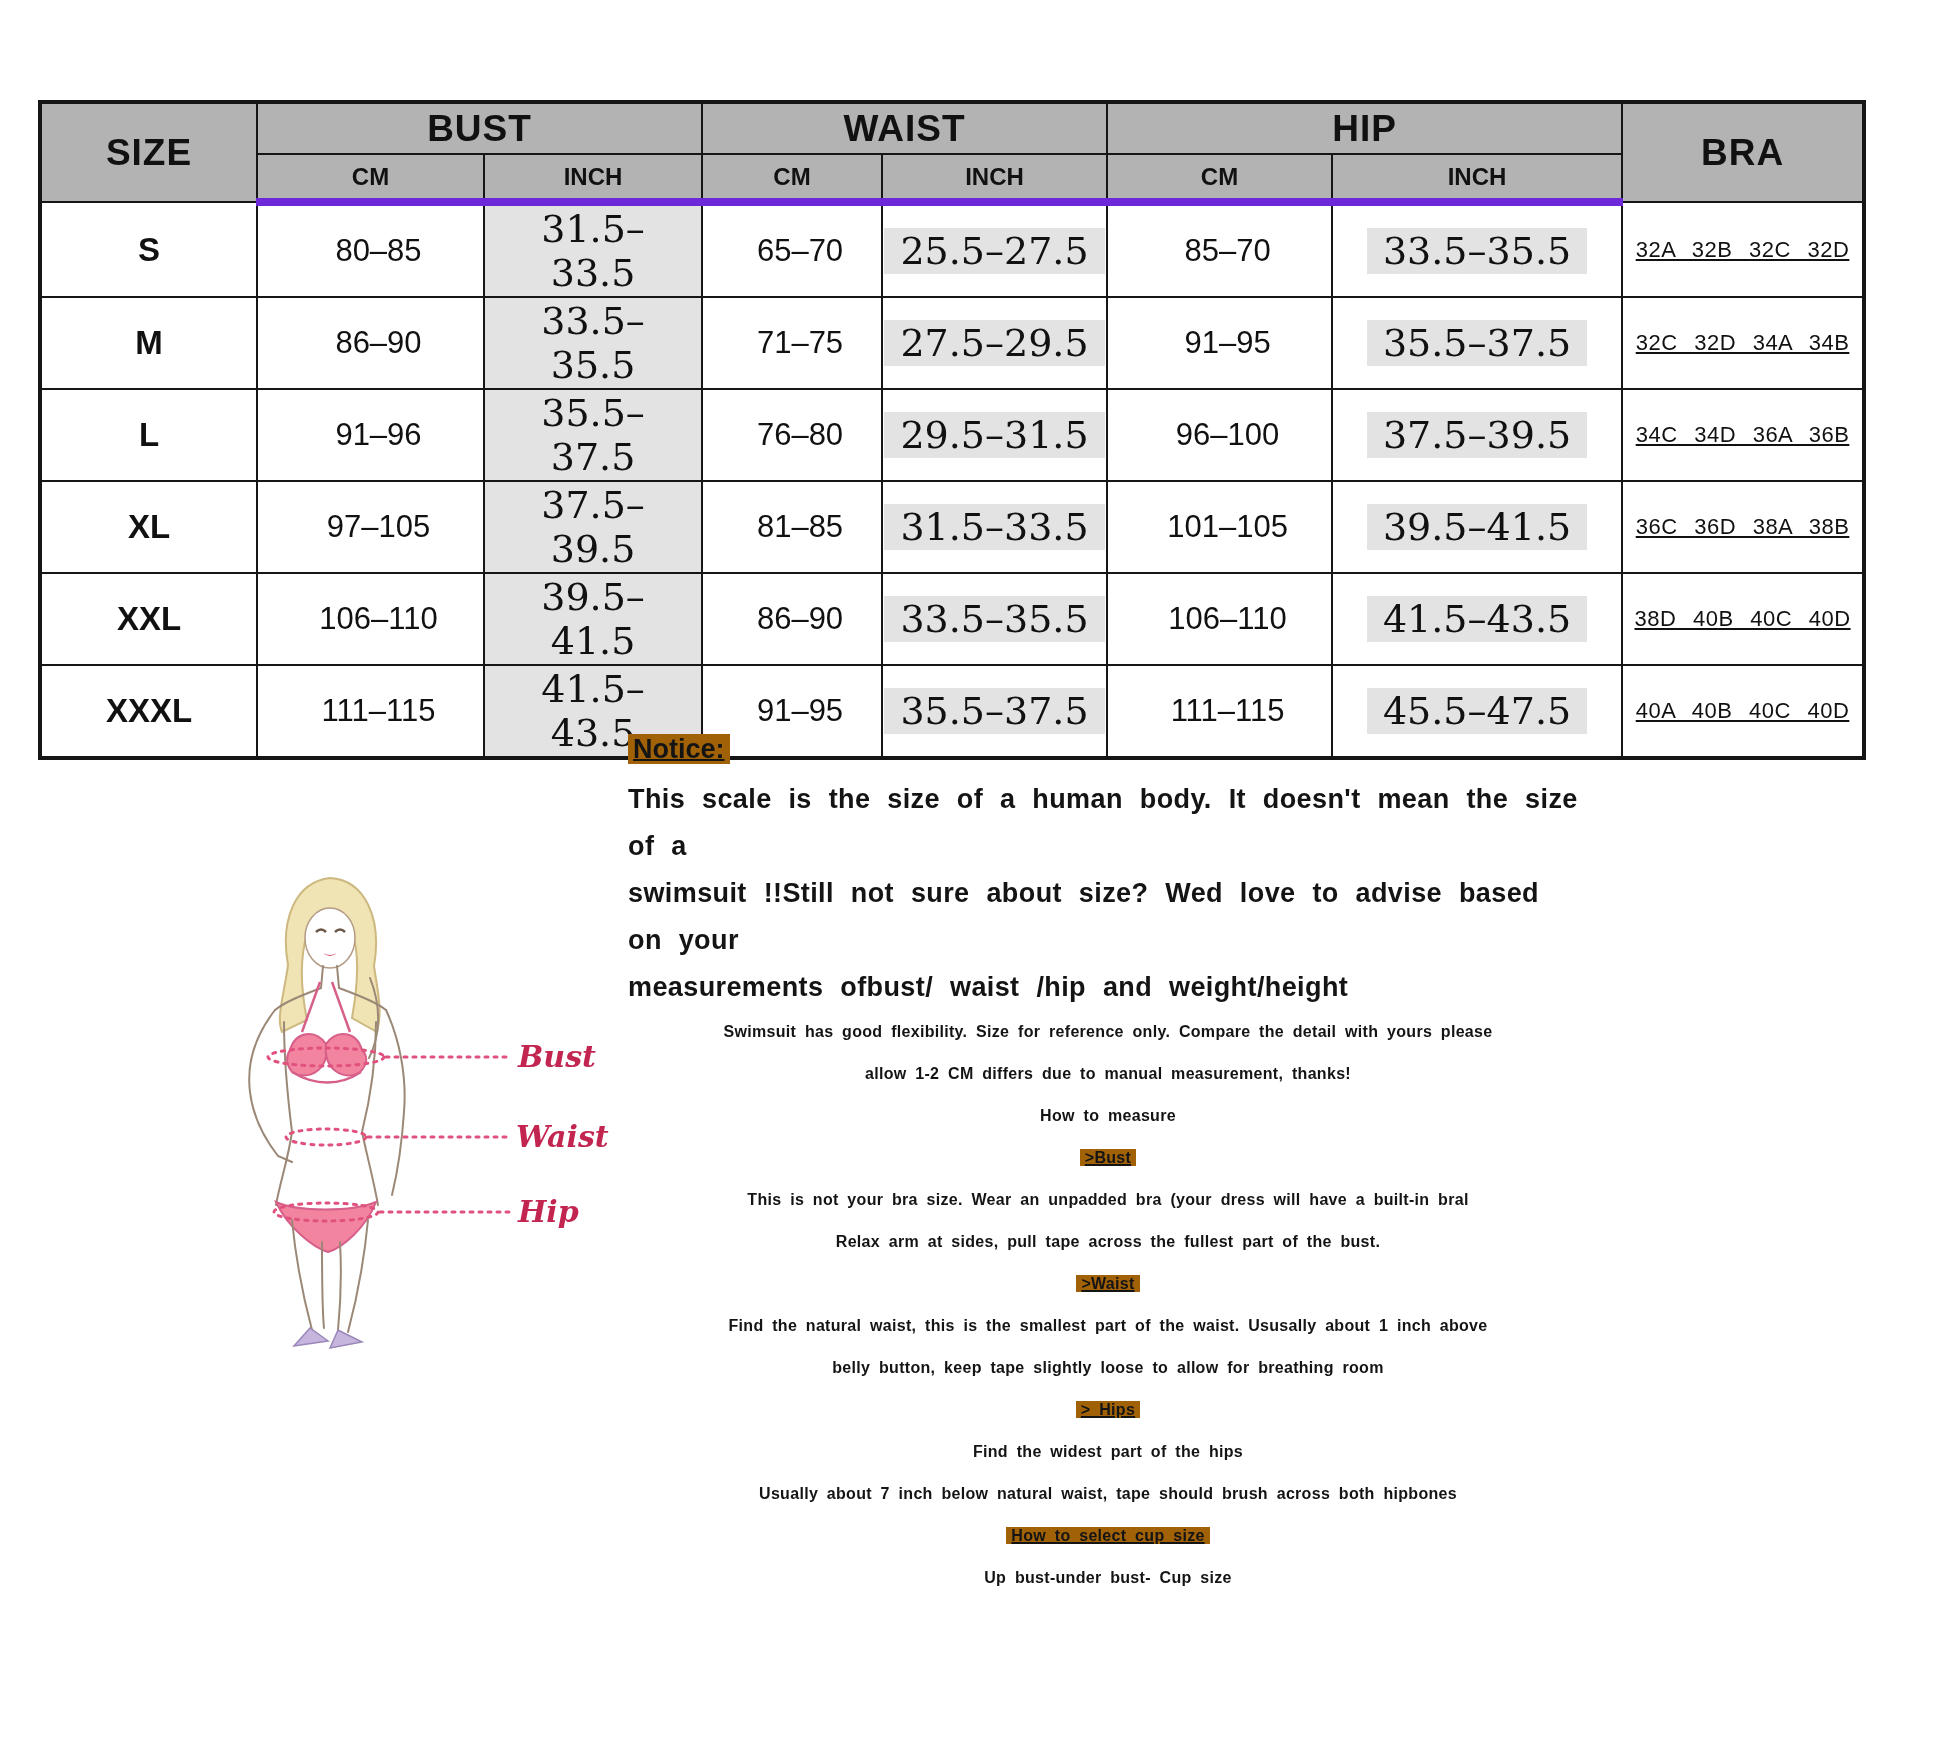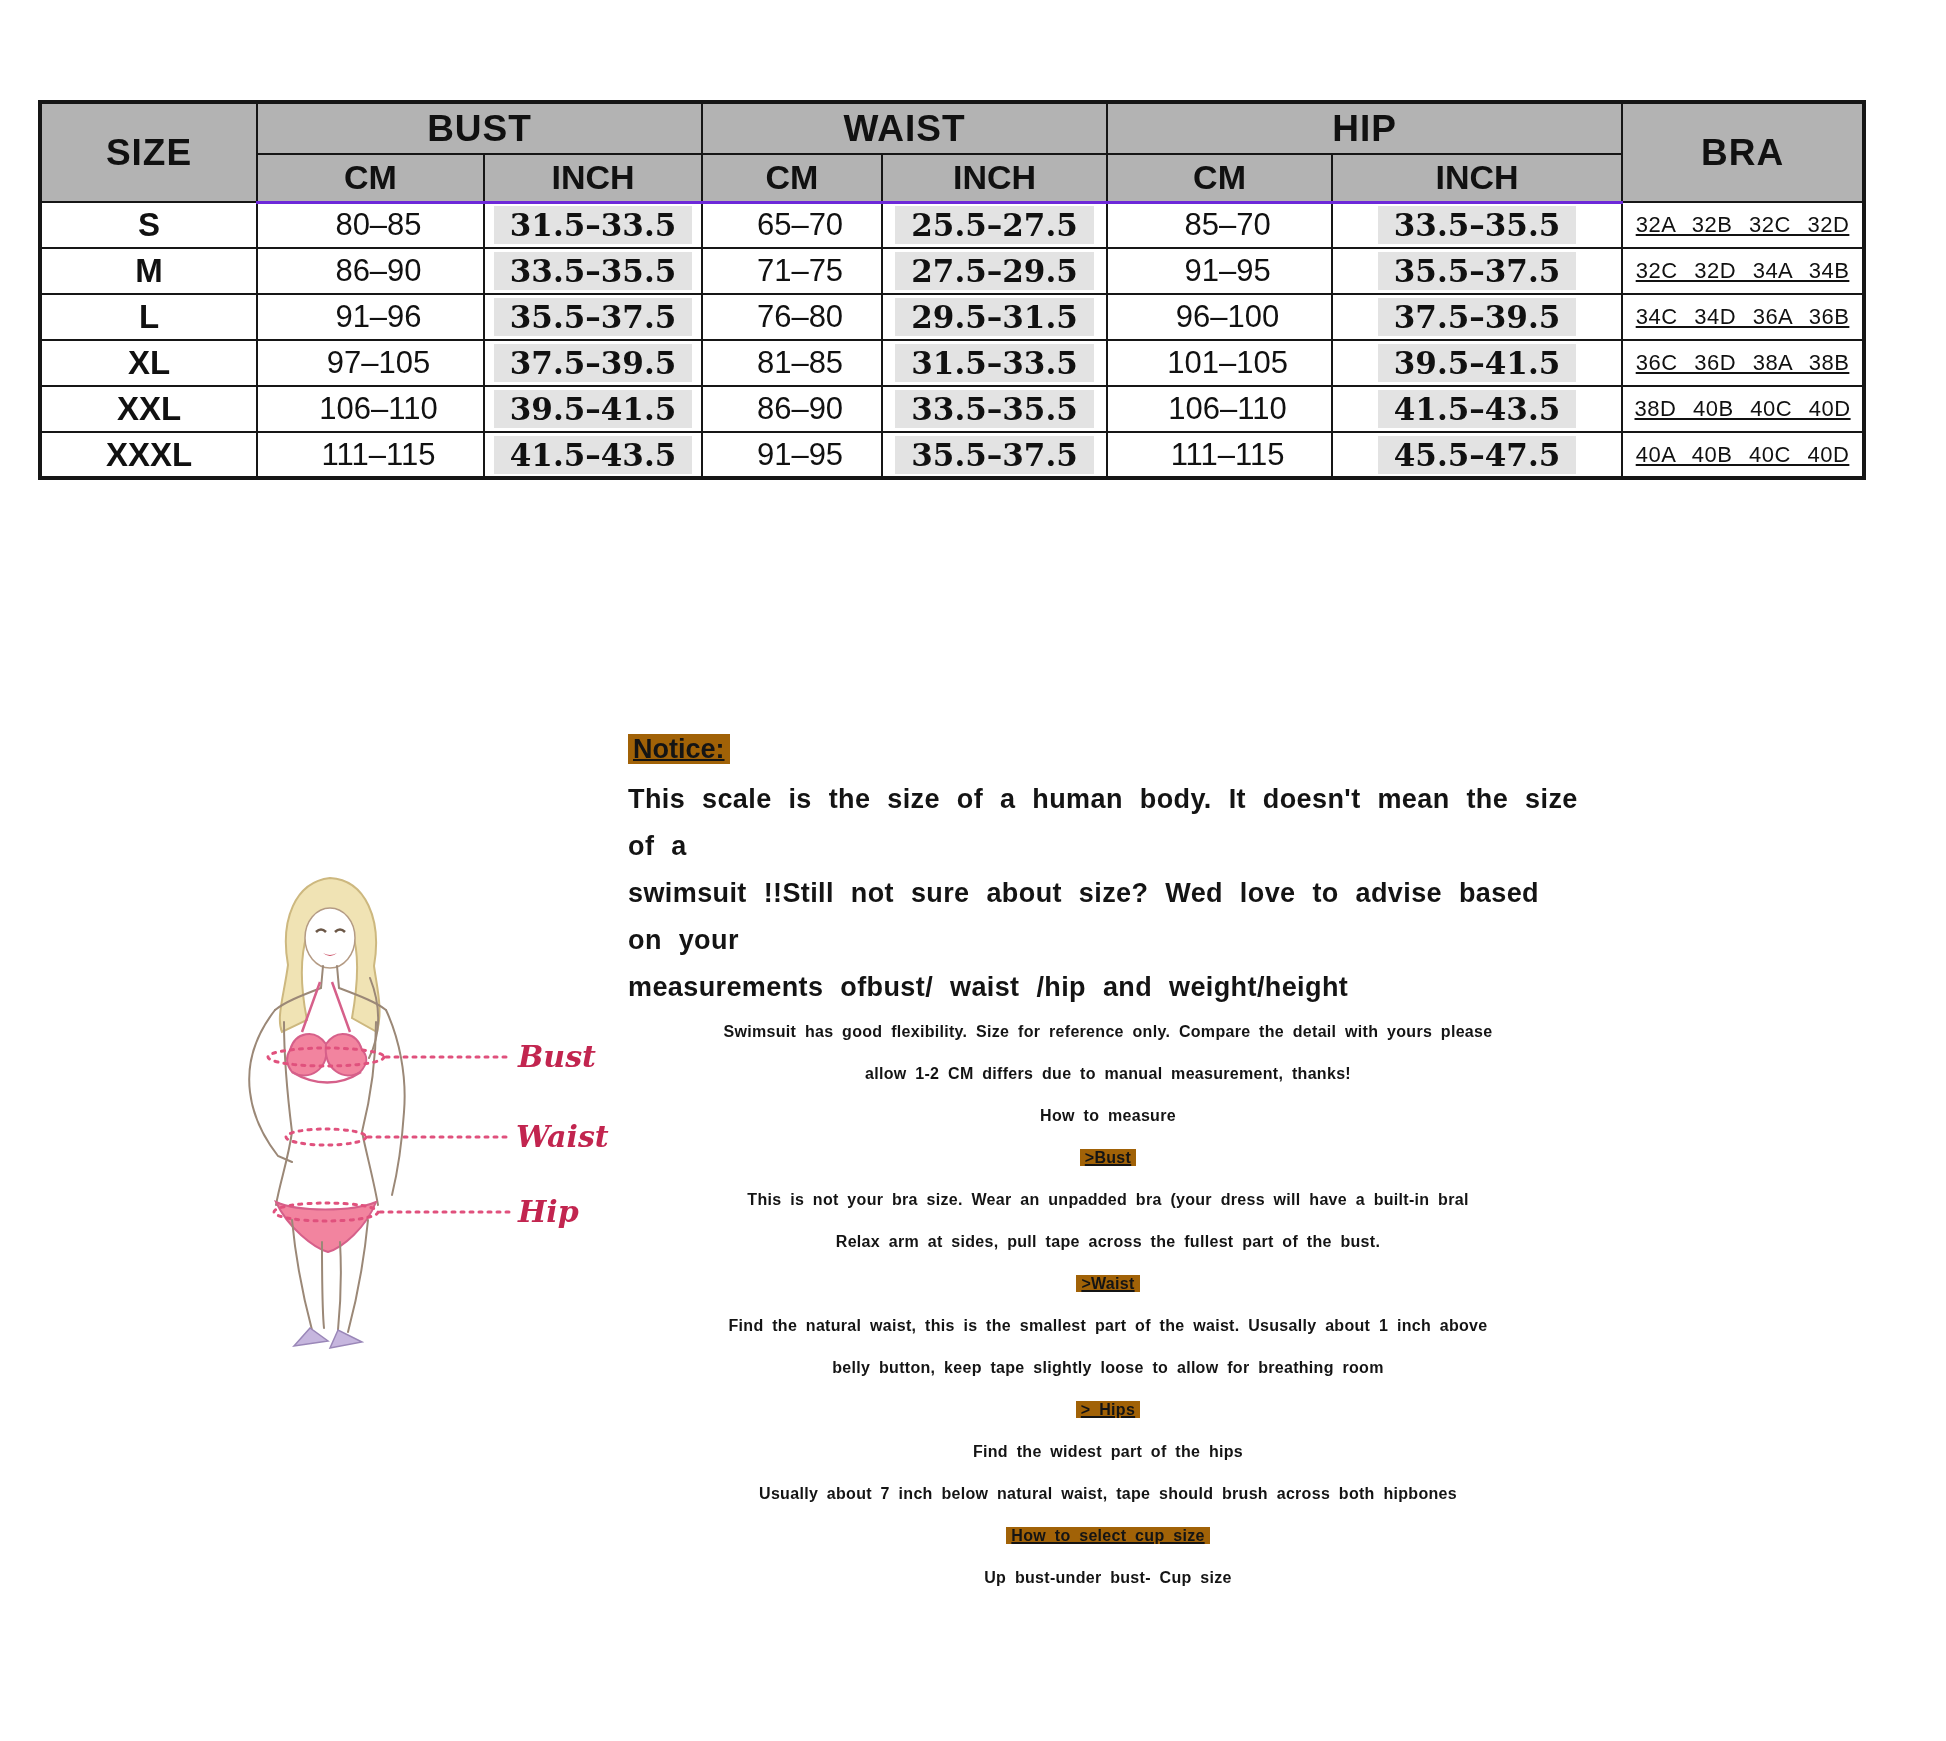--- a/index.html
+++ b/index.html
@@ -7,26 +7,26 @@
           font-family:"Liberation Sans",sans-serif;color:#111;}
 
   
   .sctable{position:absolute;left:38px;top:100px;width:1824px;border-collapse:collapse;
            table-layout:fixed;border:4px solid #161616;}
   .sctable th,.sctable td{border:2px solid #161616;text-align:center;vertical-align:middle;padding:0;}
   .sctable thead th{background:#b3b3b3;font-weight:600;}
   .sctable tr.grouphead{height:52px;}
   .sctable tr.grouphead th{font-size:37px;letter-spacing:1px;border-bottom:2px solid #161616;}
   .sctable tr.subhead{height:48px;}
-  .sctable tr.subhead th{font-size:34px;border-bottom:3px solid #6d28d9;}
+  .sctable tr.subhead th{font-size:24px;border-bottom:8px solid #6d28d9;}
   .sctable th.rspan{border-bottom:4px solid #161616;font-size:37px;}
   .sctable tbody tr{height:46px;}
   .sctable td.szc{font-weight:700;font-size:33px;}
   .sctable td.cmc{font-size:31px;padding-left:16px;}
-  .sctable td.inc{font-size:31px;font-weight:bold;}
+  .sctable td.inc{font-size:38px;}
   .sctable td.inc .gbox{display:inline-block;background:#e3e3e3;padding:1px 16px;
                         font-family:"DejaVu Serif",serif;}
   .sctable td.brc{font-size:22px;word-spacing:10px;letter-spacing:0.5px;text-decoration:underline;}
 
   
   .textcol{position:absolute;left:628px;top:732px;width:960px;font-weight:700;color:#141414;}
   .textcol p{margin:0;}
   .nh{font-size:27px;line-height:34px;}
   .np{font-size:27px;line-height:47px;letter-spacing:0.4px;word-spacing:9px;}
   .np.first{margin-top:10px;}

